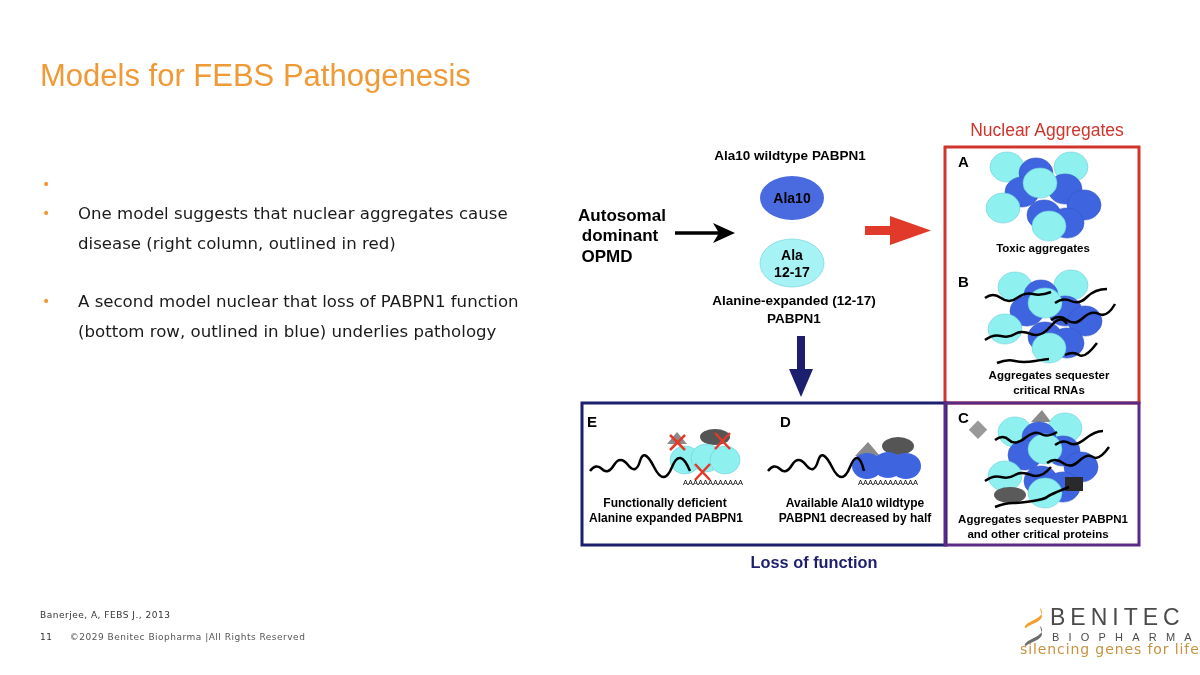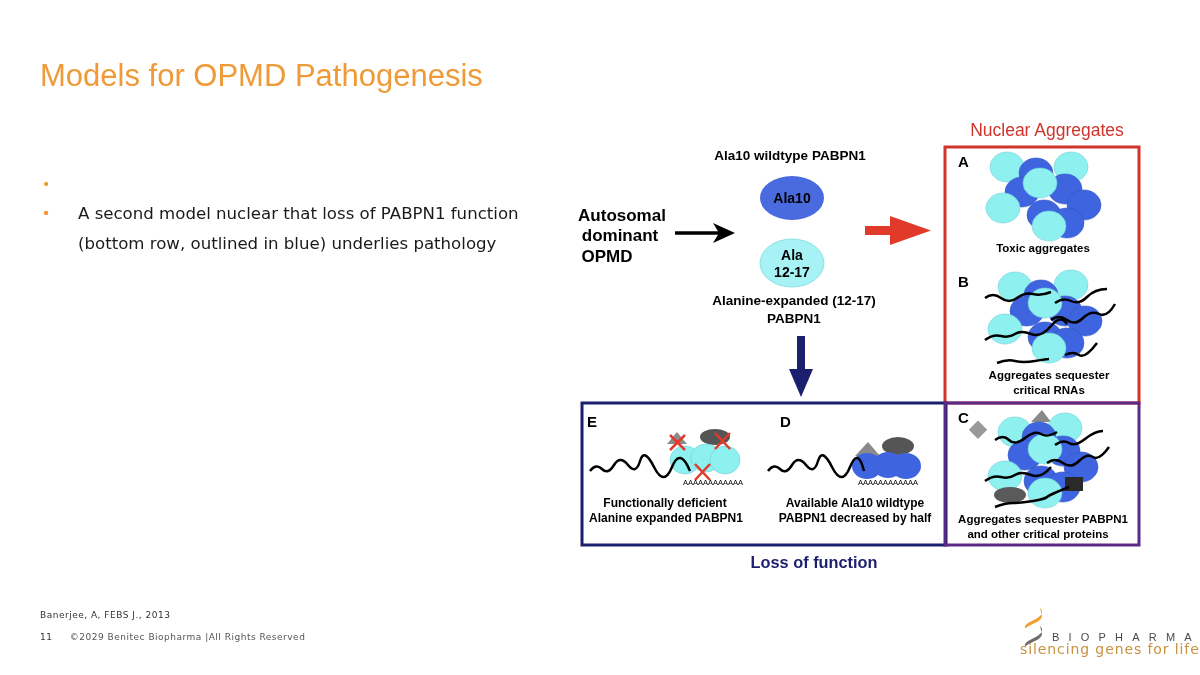--- a/index.html
+++ b/index.html
@@ -14,28 +14,29 @@
   .logo { position:absolute; left:1018px; top:604px; width:170px; height:50px; }
   .logo-word { position:absolute; left:32px; top:0; font-size:23px; letter-spacing:5px; color:#4a4a4a; font-family:"Liberation Sans", sans-serif; }
   .logo-sub { position:absolute; left:34px; top:27px; font-size:11px; letter-spacing:9.2px; color:#4a4a4a; }
   .logo-tag { position:absolute; left:2px; top:37px; font-size:14px; letter-spacing:0.9px; color:#c8923f; font-family:"DejaVu Sans", sans-serif; white-space:nowrap; }
   .diagram { position:absolute; left:575px; top:115px; width:570px; height:470px; }
   .dtxt { font-family:"Liberation Sans", sans-serif; font-weight:bold; }
 </style>
 </head>
 <body>
 
-<div class="title">Models for OPMD Pathogenesis</div>
+<div class="title">Models for FEBS Pathogenesis</div>
 
 <div class="bullets">
   <div class="bullet">
     <span class="dot">•</span>
   </div>
   <div class="bullet">
     <span class="dot">•</span>
+    <span>One model suggests that nuclear aggregates cause disease (right column, outlined in red)</span>
   </div>
   <div class="bullet">
     <span class="dot">•</span>
     <span>A second model nuclear that loss of PABPN1 function (bottom row, outlined in blue) underlies pathology</span>
   </div>
 </div>
 
 <svg class="diagram" viewBox="0 0 570 470" xmlns="http://www.w3.org/2000/svg">
   <defs>
     <g id="blob-l">
@@ -193,15 +194,16 @@
 <div class="footer-copy">
   <span class="pg">11</span>
   <span>©2029 Benitec Biopharma |All Rights Reserved</span>
 </div>
 
 <div class="logo">
   <svg width="28" height="42" viewBox="0 0 28 42" style="position:absolute;left:2px;top:2px;">
     <path d="M20 2 C26 8 18 12 10 16 C4 19 4 22 6 22 C10 18 22 16 22 10 Z" fill="#f0a030"></path>
     <path d="M20 20 C26 26 18 30 10 34 C4 37 4 40 6 40 C10 36 22 34 22 28 Z" fill="#6d6d6d"></path>
   </svg>
+  <div class="logo-word">BENITEC</div>
   <div class="logo-sub">BIOPHARMA</div>
   <div class="logo-tag">silencing genes for life®</div>
 </div>
 
 </body></html>

